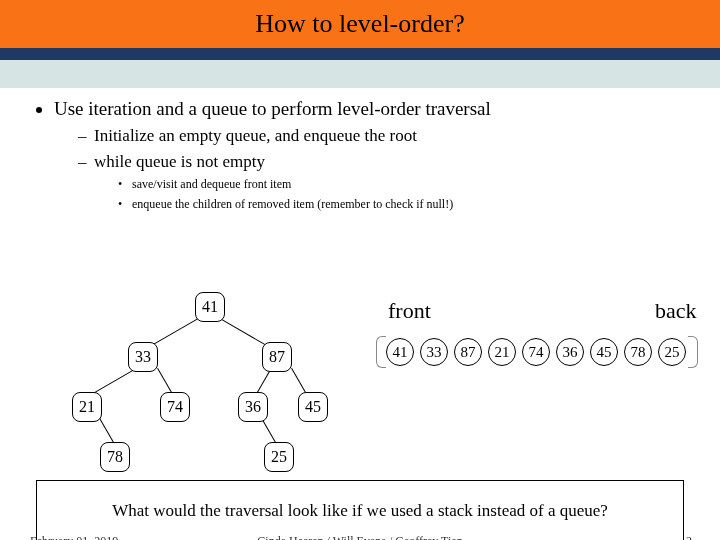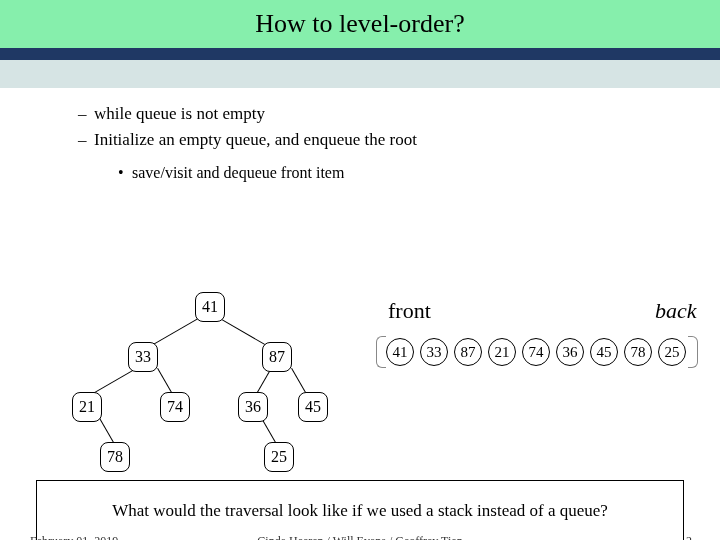--- a/index.html
+++ b/index.html
@@ -8,36 +8,36 @@
     width: 720px;
     height: 540px;
     font-family: "Times New Roman", Times, serif;
     color: #000;
     background: #fff;
     position: relative;
     overflow: hidden;
   }
   .title-area {
     height: 48px;
-    background: #86efac;
+    background: #f97316;
     text-align: center;
     font-size: 26px;
     line-height: 48px;
   }
   .blue-bar { height: 12px; background: #1f3864; }
   .teal-bar { height: 28px; background: #d6e4e4; }
   .content {
     padding: 10px 26px 0 26px;
     font-size: 19px;
   }
   .content ul { margin: 0; padding-left: 28px; }
   .content ul li { margin-bottom: 4px; }
   .sub { font-size: 17px; padding-left: 52px; margin-top: 6px; }
   .sub .dash { display:inline-block; width:16px; }
-  .subsub { font-size: 16px; padding-left: 92px; margin-top: 14px; }
+  .subsub { font-size: 12px; padding-left: 92px; margin-top: 5px; }
   .subsub .dot { display:inline-block; width:14px; }
   .diagram {
     position: absolute;
     top: 288px;
     left: 0;
     width: 608px;
     height: 190px;
   }
   .node {
     position: absolute;
@@ -99,23 +99,27 @@
   .footer .page { position:absolute; right:28px; }
 </style>
 </head>
 <body>
 
 <div class="title-area">How to level-order?</div>
 <div class="blue-bar"></div>
 <div class="teal-bar"></div>
 
 <div class="content">
+  <ul>
+    <li>Use iteration and a queue to perform level-order traversal</li>
+  </ul>
+  <div class="sub"><span class="dash">–</span><span>Initialize an empty queue, and enqueue the root</span></div>
   <div class="sub"><span class="dash">–</span><span>while queue is not empty</span></div>
-  <div class="sub"><span class="dash">–</span><span>Initialize an empty queue, and enqueue the root</span></div>
   <div class="subsub"><span class="dot">•</span><span>save/visit and dequeue front item</span></div>
+  <div class="subsub"><span class="dot">•</span><span>enqueue the children of removed item (remember to check if null!)</span></div>
 </div>
 
 <div class="diagram">
 
   <div class="edge" style="left:200px;top:30px;width:72px;transform:rotate(150deg);"></div>
   <div class="edge" style="left:220px;top:30px;width:72px;transform:rotate(30deg);"></div>
   <div class="edge" style="left:138px;top:80px;width:62px;transform:rotate(150deg);"></div>
   <div class="edge" style="left:158px;top:80px;width:34px;transform:rotate(60deg);"></div>
   <div class="edge" style="left:272px;top:80px;width:34px;transform:rotate(120deg);"></div>
   <div class="edge" style="left:292px;top:80px;width:34px;transform:rotate(60deg);"></div>
@@ -126,21 +130,21 @@
   <div class="node" style="left:128px;top:54px;">33</div>
   <div class="node" style="left:262px;top:54px;">87</div>
   <div class="node" style="left:72px; top:104px;">21</div>
   <div class="node" style="left:160px;top:104px;">74</div>
   <div class="node" style="left:238px;top:104px;">36</div>
   <div class="node" style="left:298px;top:104px;">45</div>
   <div class="node" style="left:100px;top:154px;">78</div>
   <div class="node" style="left:264px;top:154px;">25</div>
 
   <div class="q-label" style="left:388px;top:10px;">front</div>
-  <div class="q-label" style="left:655px;top:10px;font-style:italic;">back</div>
+  <div class="q-label" style="left:655px;top:10px;">back</div>
 
   <div class="q-bracket left" style="left:376px;top:48px;width:10px;"></div>
   <div class="q-bracket right" style="left:688px;top:48px;width:10px;"></div>
 
   <div class="qbox" style="left:386px;top:50px;">41</div>
   <div class="qbox" style="left:420px;top:50px;">33</div>
   <div class="qbox" style="left:454px;top:50px;">87</div>
   <div class="qbox" style="left:488px;top:50px;">21</div>
   <div class="qbox" style="left:522px;top:50px;">74</div>
   <div class="qbox" style="left:556px;top:50px;">36</div>

